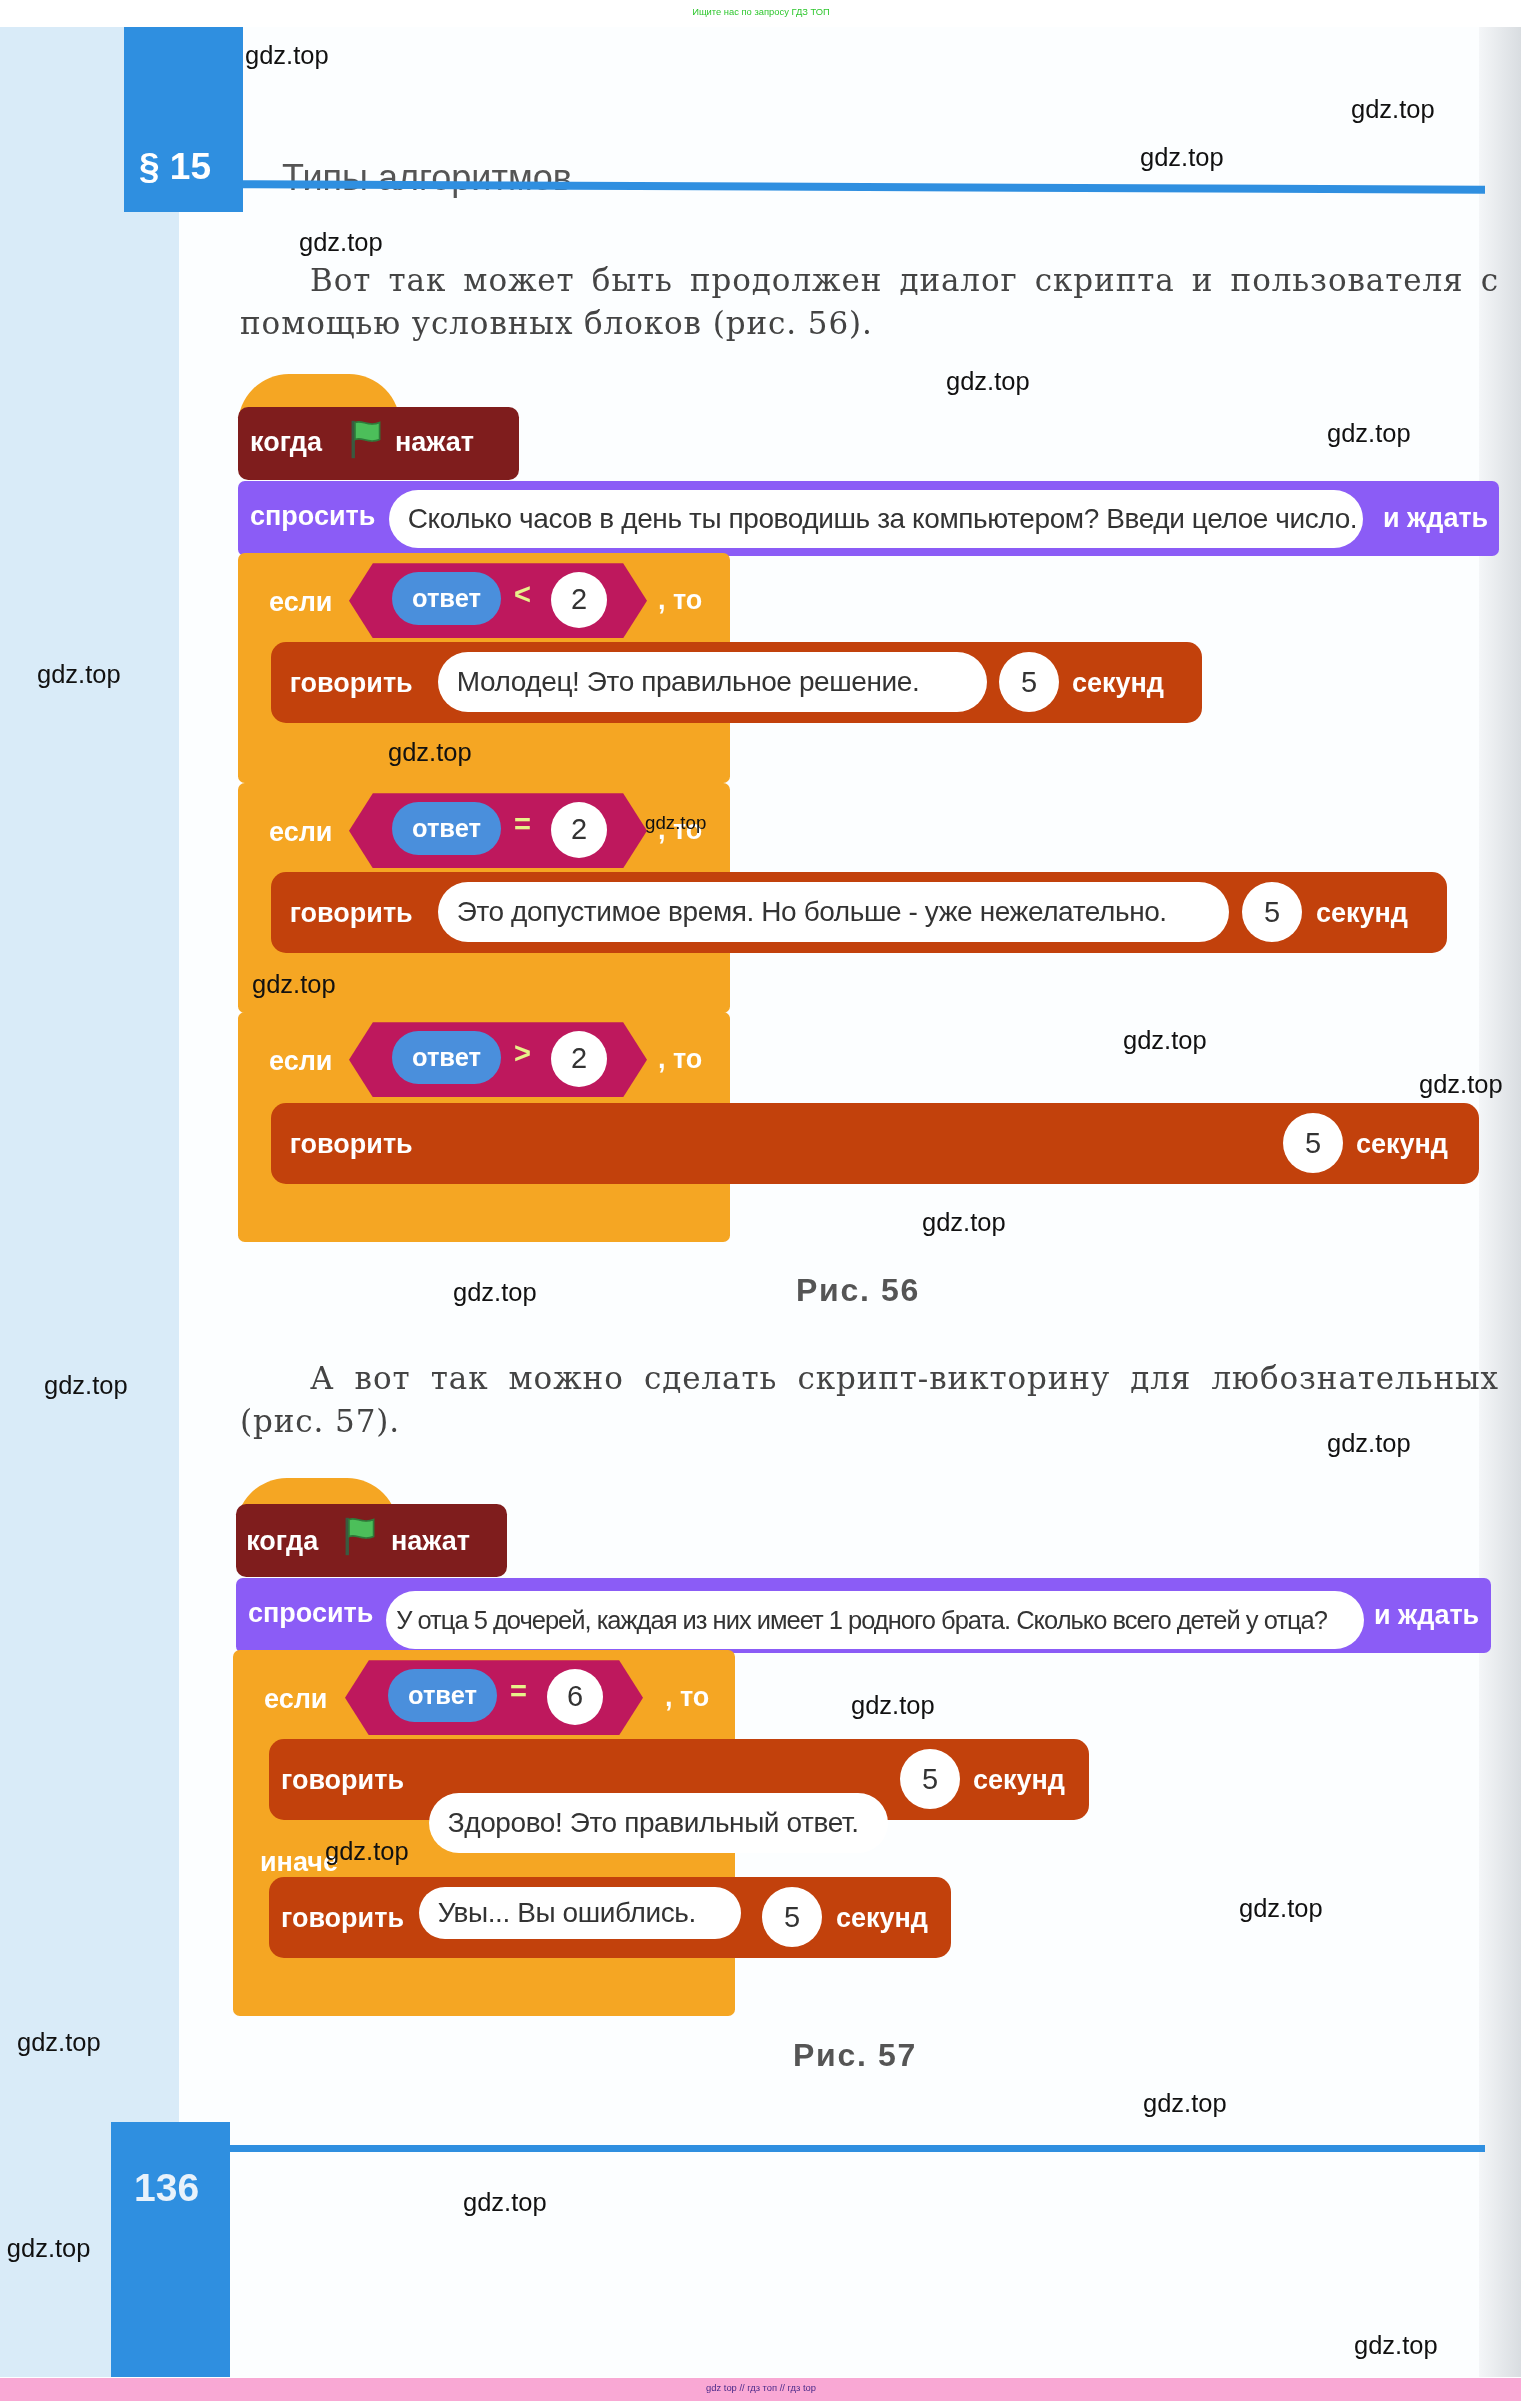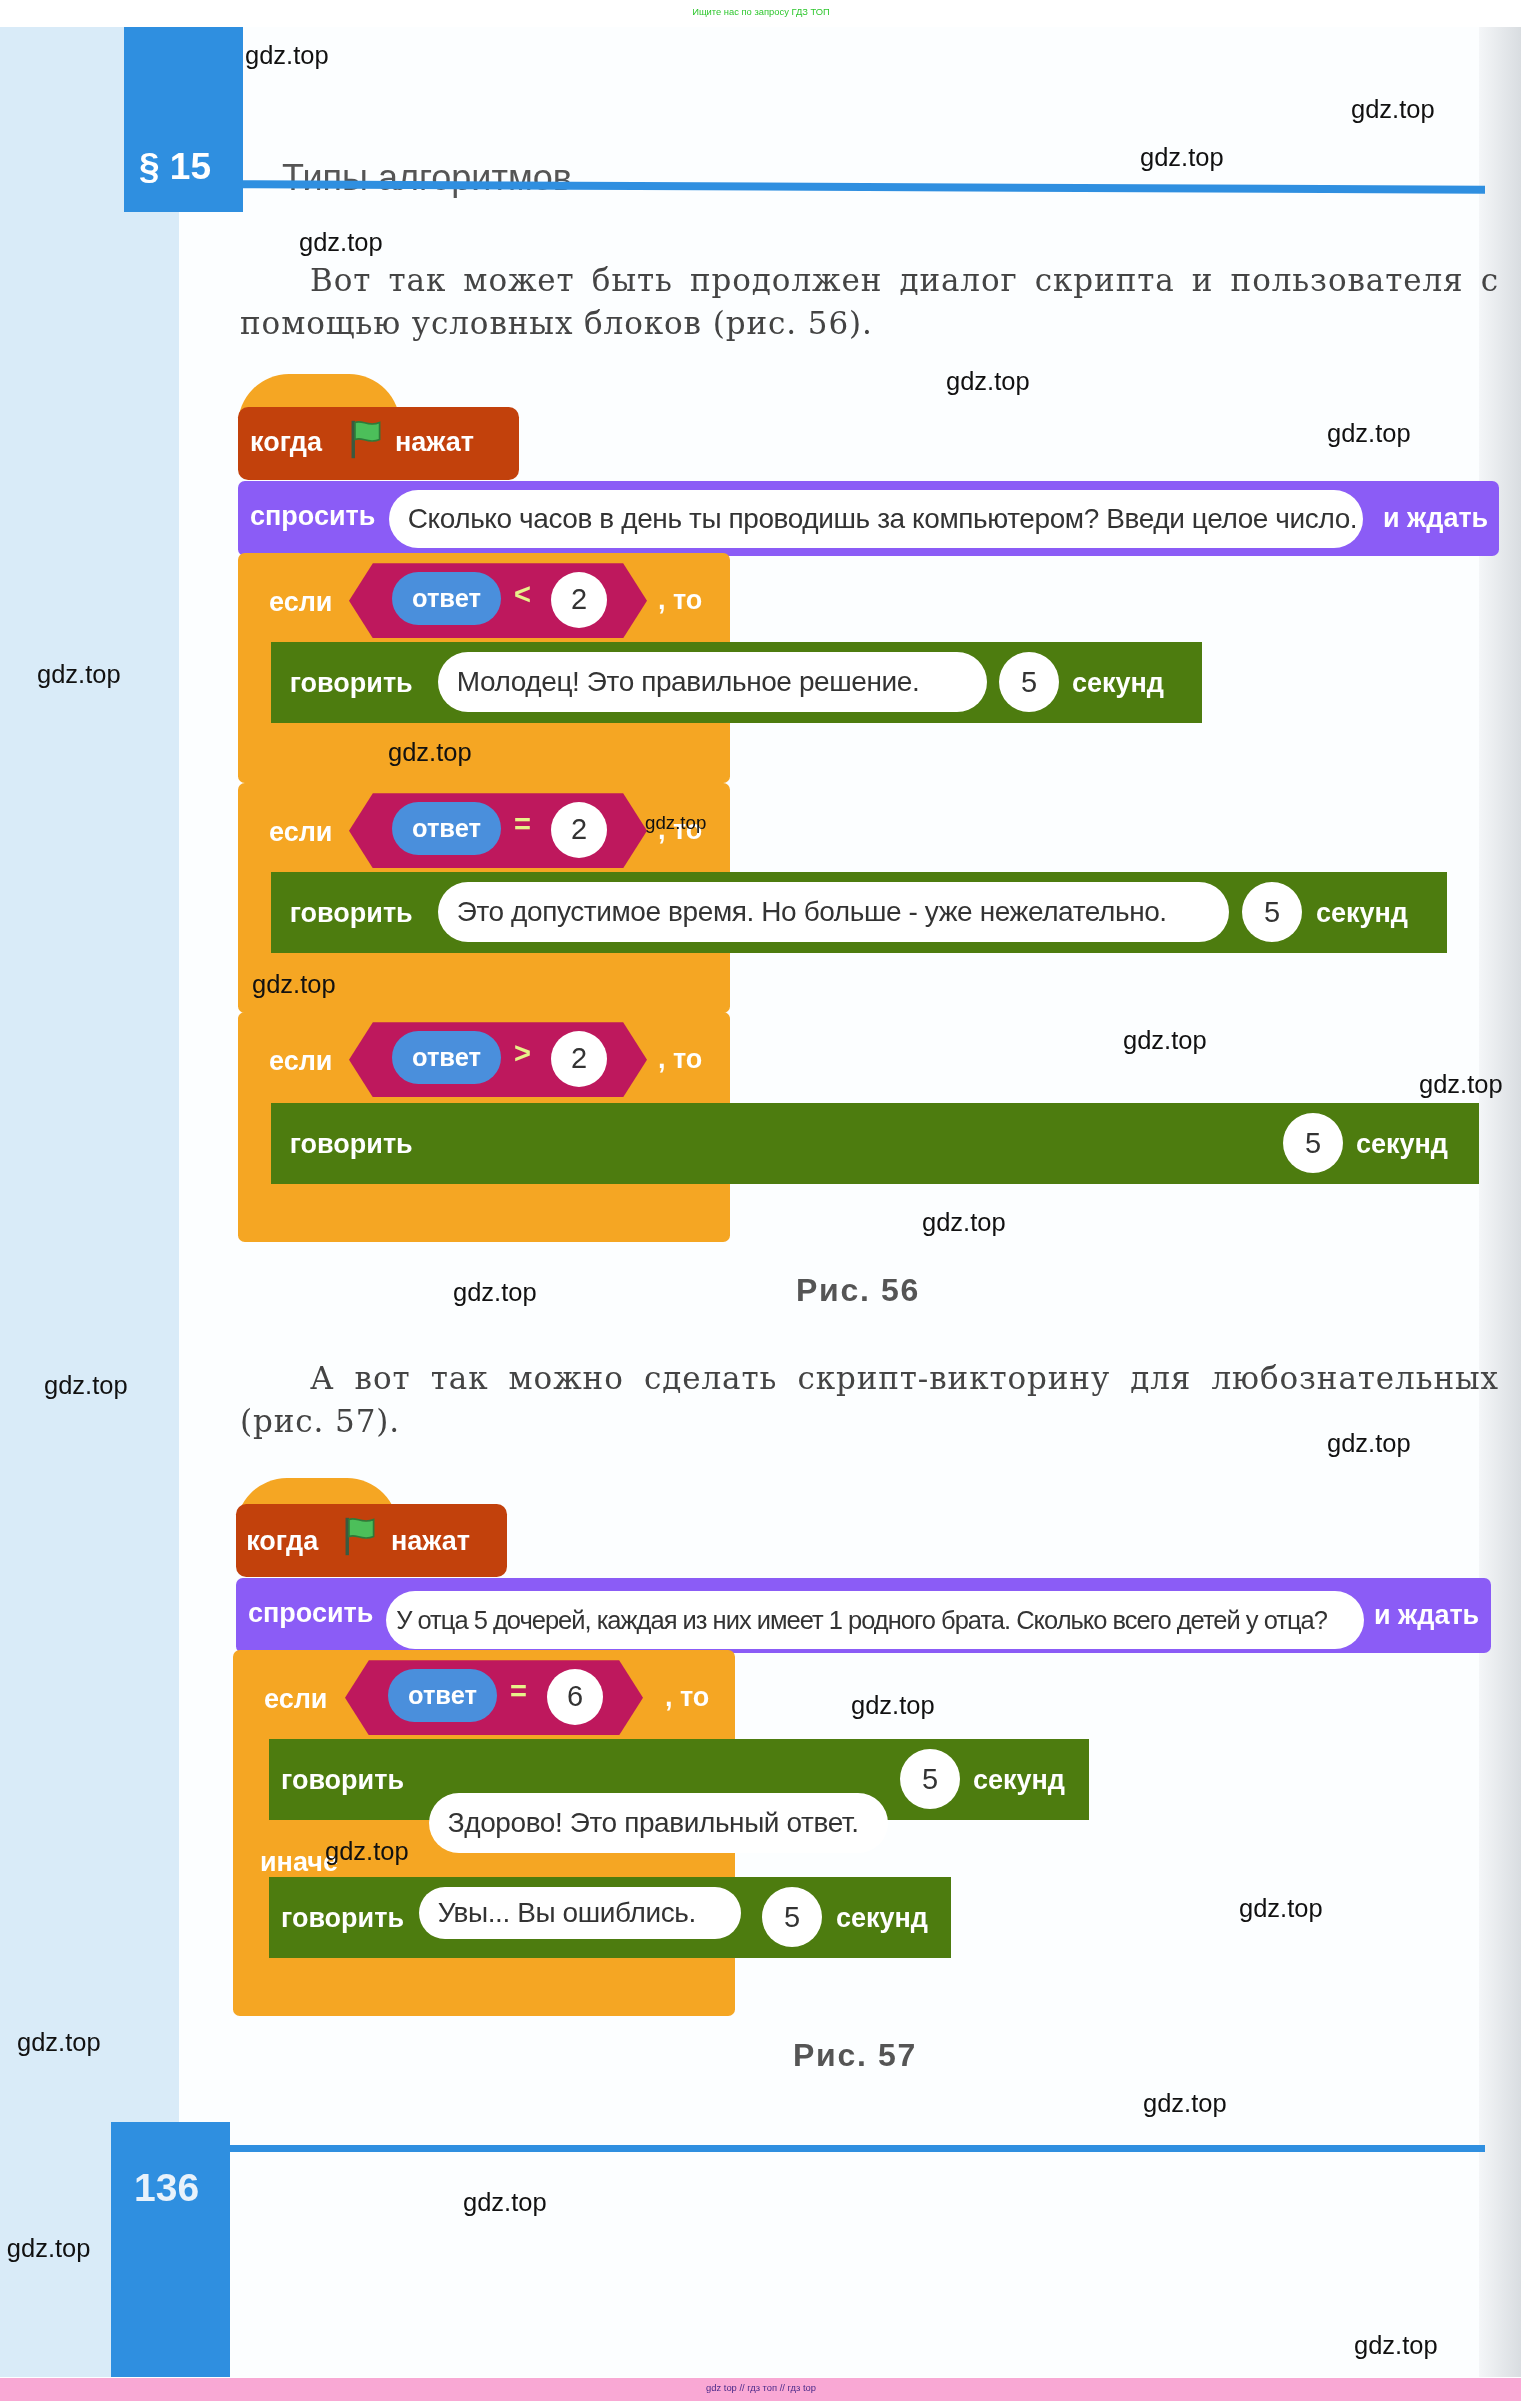--- a/index.html
+++ b/index.html
@@ -39,27 +39,27 @@
     line-height: 43px; letter-spacing: 0.9px; text-align: justify;
   }
   .para .indent { display: inline-block; width: 70px; }
 
   .caption {
     position: absolute; font-size: 32px; font-weight: bold; color: #555555; letter-spacing: 1.7px;
   }
 
   
   .blk { position: absolute; font-family: "Liberation Sans", sans-serif; font-weight: bold; color: #ffffff; }
-  .event { background: #c2410c; border-radius: 10.2px; }
+  .event { background: #7f1d1d; border-radius: 10.2px; }
   .event-hat {
     position: absolute; background: #f5a623; border-radius: 77px 77px 0 0;
   }
   .sensing { background: #8b5cf6; border-radius: 6.8px; }
   .control { background: #f5a623; border-radius: 6.8px; }
-  .looks { background: #4d7c0f; border-radius: 0; }
+  .looks { background: #c2410c; border-radius: 15px; }
   .label { position: absolute; font-size: 27px; white-space: nowrap; }
   .field {
     position: absolute; background: #ffffff; border-radius: 34px; color: #333333;
     font-weight: normal; font-size: 28px; white-space: nowrap; overflow: hidden;
     display: flex; align-items: center; padding-left: 18.7px; letter-spacing: -0.4px;
   }
   .num {
     position: absolute; background: #ffffff; border-radius: 50%; color: #333333;
     font-weight: normal; font-size: 29px; display: flex; align-items: center; justify-content: center;
   }

